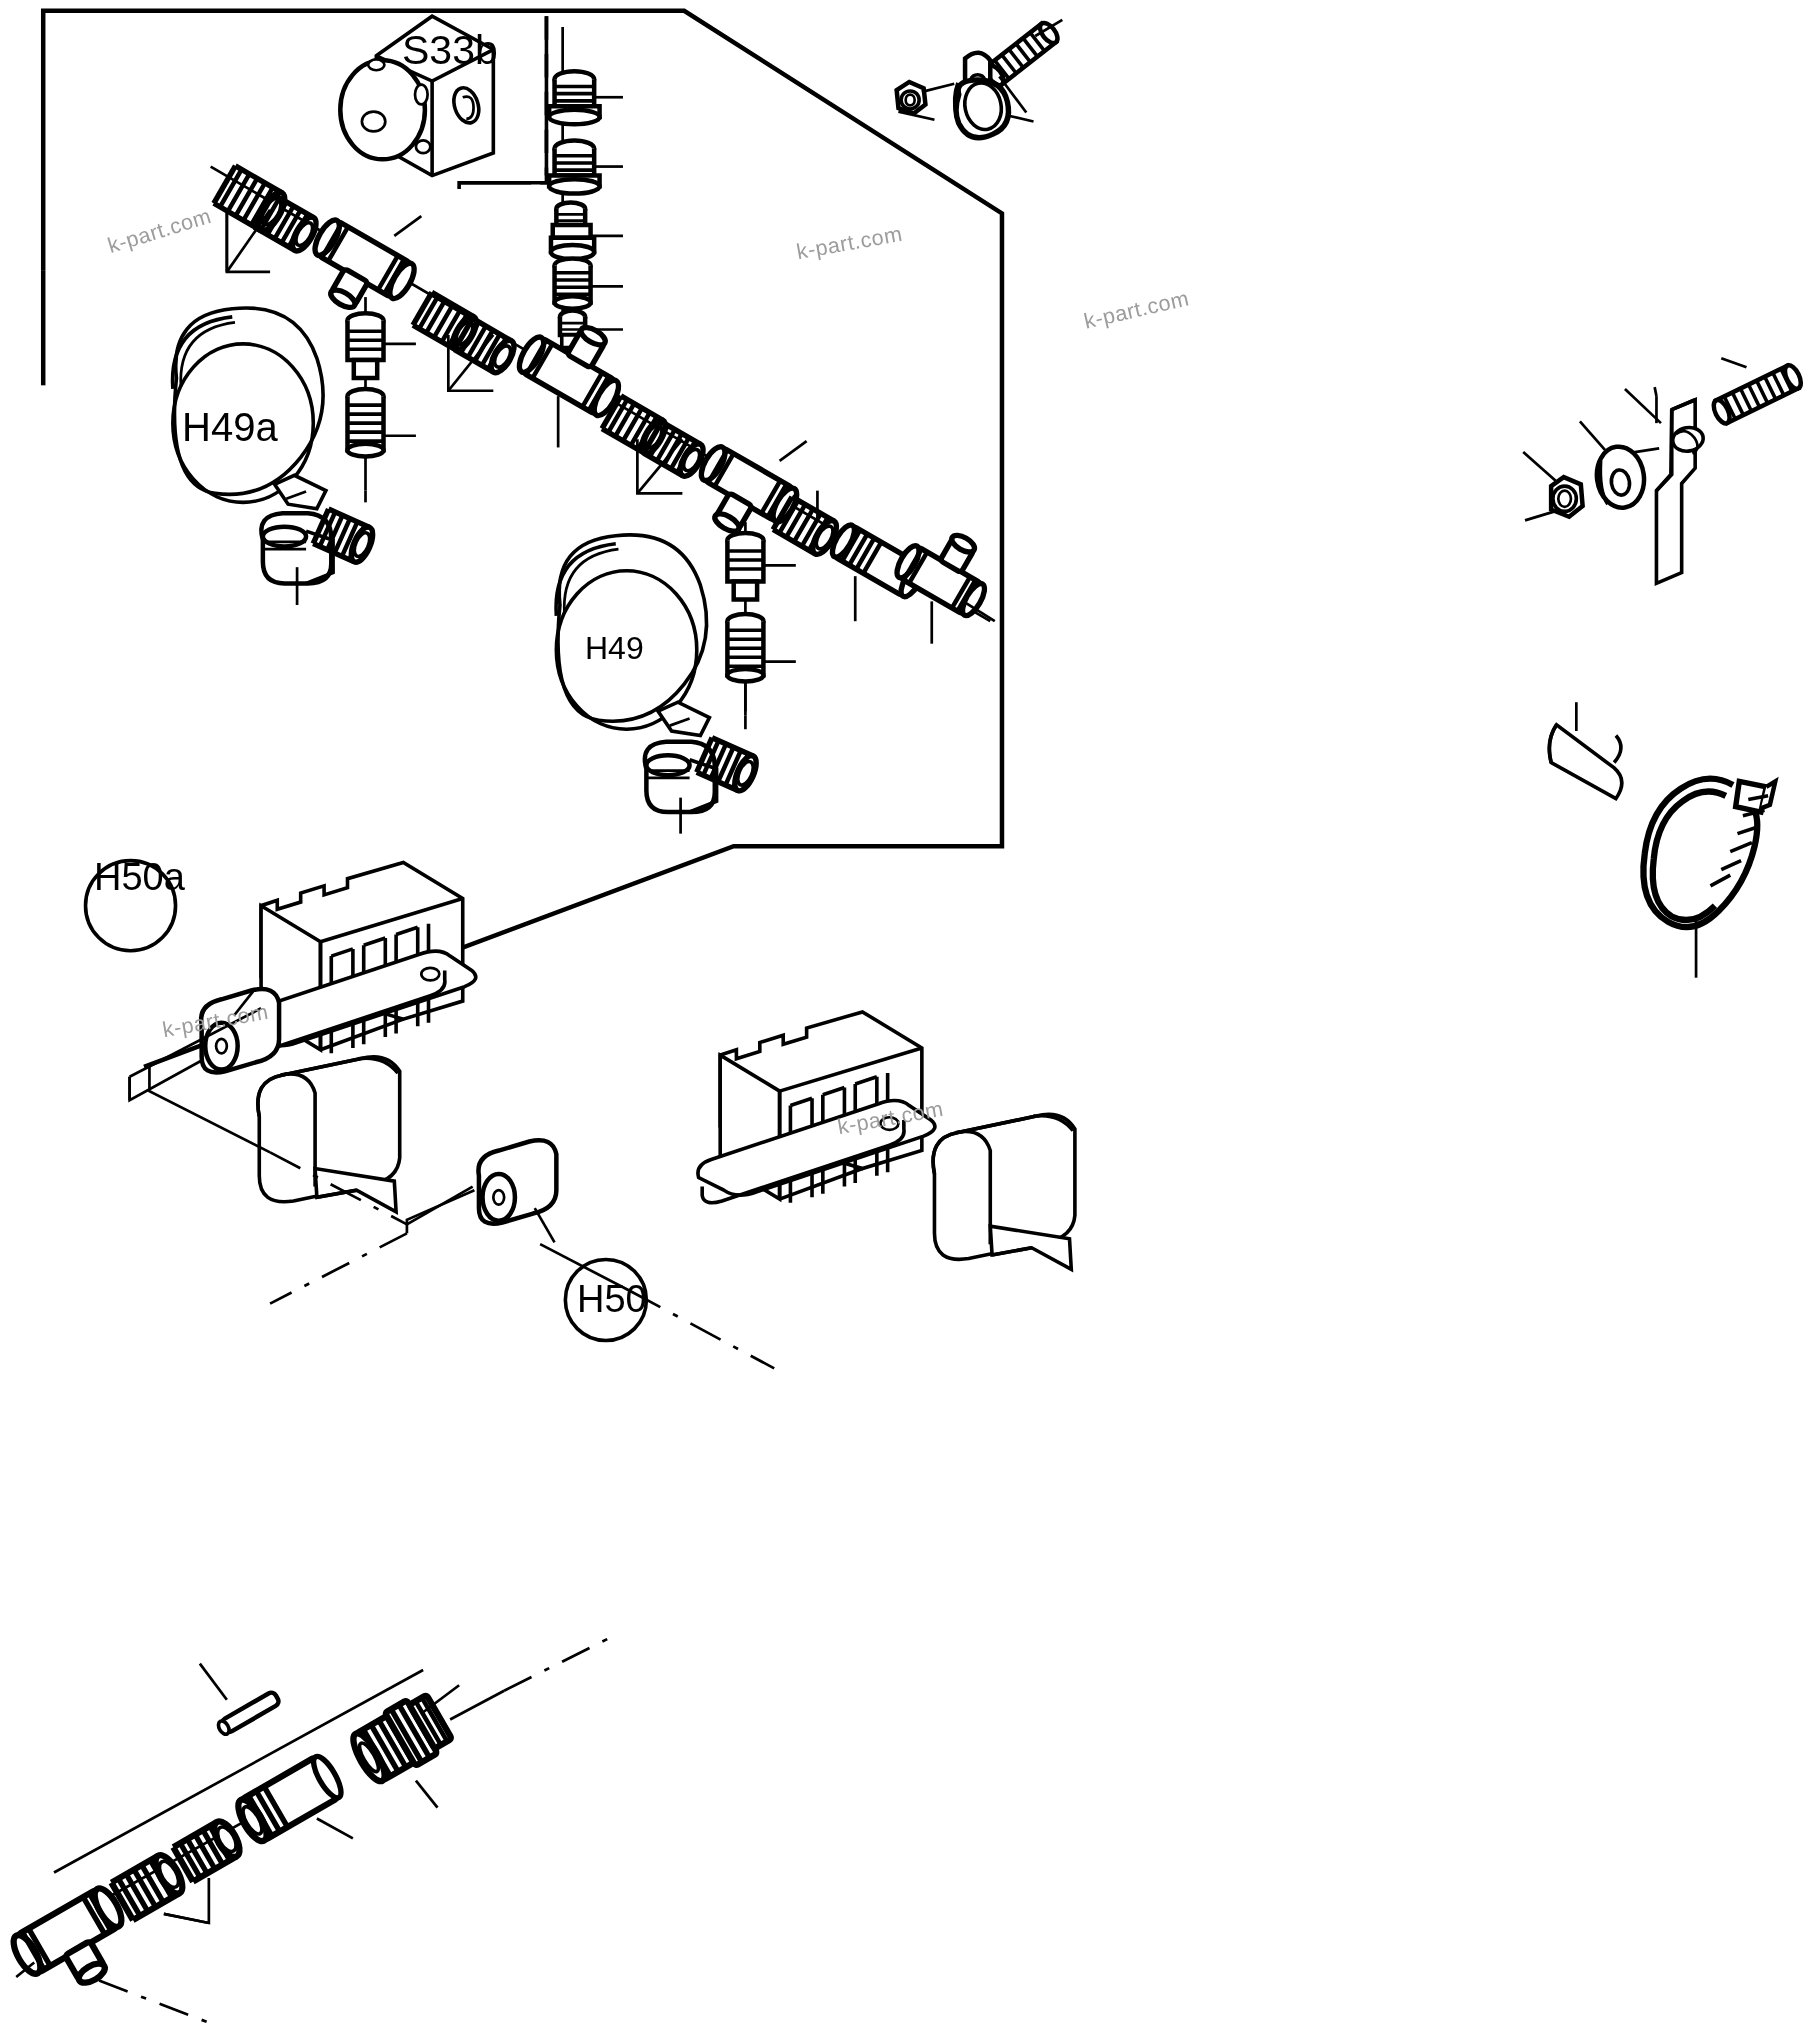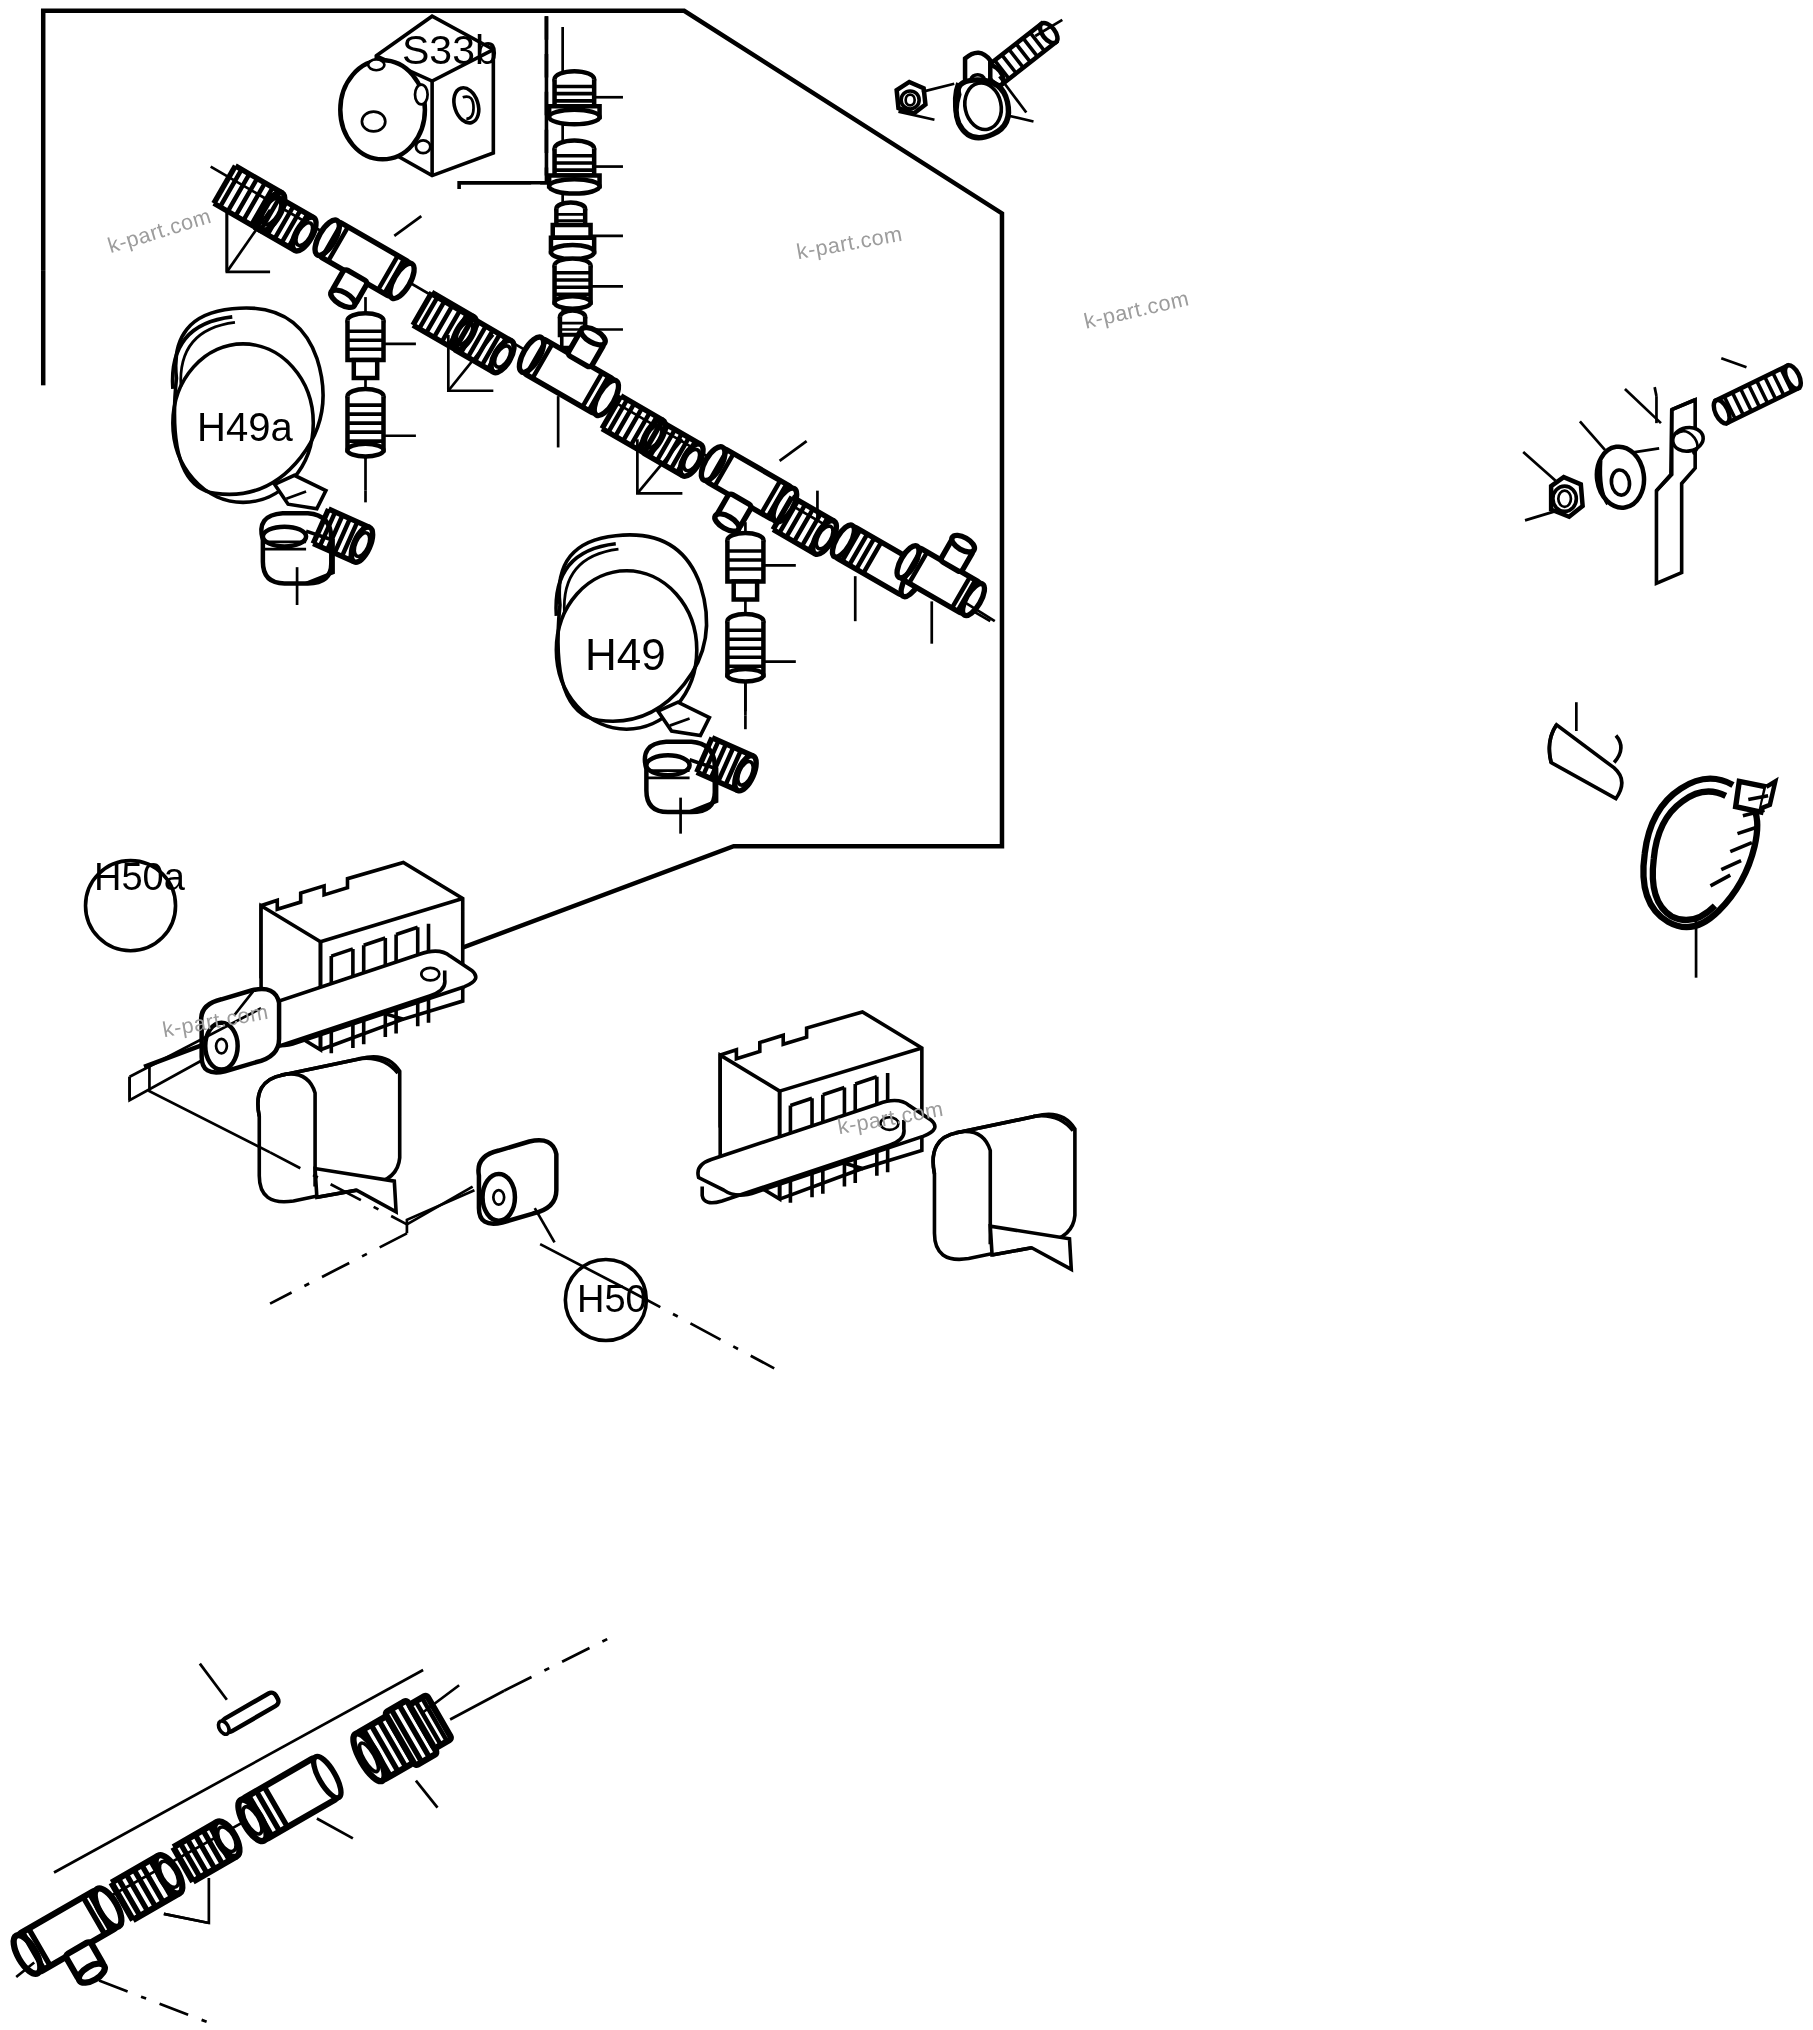--- a/index.html
+++ b/index.html
@@ -3,21 +3,21 @@
 <meta charset="utf-8">
 <title>Parts Diagram</title>
 <style>
   html,body{margin:0;padding:0;background:#ffffff;}
   body{font-family:"Liberation Sans", sans-serif;}
   #stage{position:relative;width:1814px;height:2031px;background:#fff;overflow:hidden;border-radius:10px;}
   svg.layer{position:absolute;left:0;top:0;width:1814px;height:2031px;}
   .lbl{position:absolute;font-family:"Liberation Sans", sans-serif;color:#000;font-weight:400;white-space:nowrap;}
   .lbl-s33b{font-size:41px;}
   .lbl-h49a{font-size:40px;}
-  .lbl-h49{font-size:44px;}
+  .lbl-h49{font-size:32px;}
   .lbl-h50a{font-size:38px;}
   .lbl-h50{font-size:38px;text-align:right;}
   .wm{position:absolute;font-family:"Liberation Sans", sans-serif;font-size:21.6px;color:#9c9c9c;
       letter-spacing:0.5px;white-space:nowrap;-webkit-user-select:none;user-select:none;}
 </style>
 </head>
 <body>
 
 <div id="stage">
 
@@ -536,21 +536,21 @@
       <path d="M500,1910 L560,1878" fill="none" stroke="#000" stroke-width="3"></path>
       <path d="M560,1878 L680,1818" fill="none" stroke="#000" stroke-width="3" stroke-dasharray="34,16,6,16"></path>
 
       <path d="M110,2200 L230,2246" fill="none" stroke="#000" stroke-width="3" stroke-dasharray="34,16,6,16"></path>
     </g>
 
   </svg>
 
   <div class="lbl lbl-s33b" style="left:402px;top:27px;">S33b</div>
 
-  <div class="lbl lbl-h49a" style="left:197px;top:405px;">H49a</div>
+  <div class="lbl lbl-h49a" style="left:182px;top:405px;">H49a</div>
 
   <div class="lbl lbl-h49" style="left:585px;top:630px;">H49</div>
 
   <div class="lbl lbl-h50a" style="left:94px;top:856px;">H50a</div>
 
   <div class="lbl lbl-h50" style="left:577px;top:1278px;">H50</div>
 
   <div class="wm" style="left:106px;top:218px;transform:rotate(-17deg);">k-part.com</div>
   <div class="wm" style="left:796px;top:230px;transform:rotate(-10deg);">k-part.com</div>
   <div class="wm" style="left:1083px;top:297px;transform:rotate(-13deg);">k-part.com</div>

